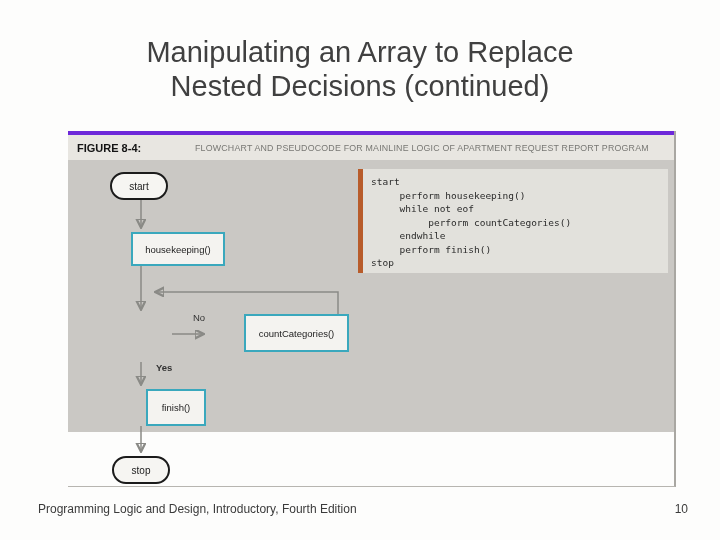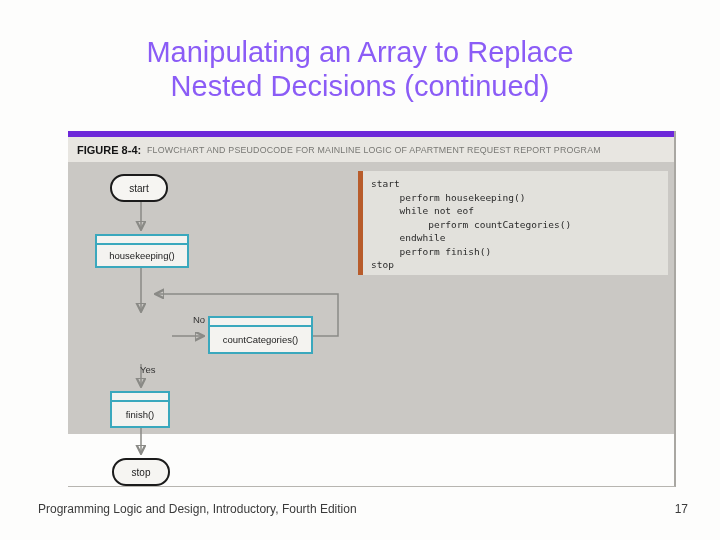--- a/index.html
+++ b/index.html
@@ -8,35 +8,35 @@
     background:#fdfdfc;
     font-family:"Liberation Sans", sans-serif;
   }
   .slide{position:absolute;inset:0;}
 
   
   .title{
     position:absolute;top:36px;left:0;right:0;
     text-align:center;
     font-size:29px;line-height:1.16;font-weight:400;
-    color:#8b5cf6;white-space:pre-line;
+    color:#404040;white-space:pre-line;
   }
 
   
   .figure{
     position:absolute;left:68px;top:131px;width:608px;height:356px;
     border-right:2px solid #a9a7a2;
     border-bottom:1px solid #b7b5b0;
     box-sizing:border-box;
   }
   .caption{
     height:25px;background:var(--caption-bg,#e8e6e1);
-    border-top:6px solid #6d28d9;
+    border-top:4px solid #6d28d9;
     display:flex;align-items:center;
-    padding-left:9px;white-space:nowrap;overflow:hidden;
+    padding-left:9px;white-space:nowrap;overflow:hidden;gap:48px;
   }
   .fig-label{font-weight:bold;font-size:11px;color:#141414;margin-right:6px;}
   .fig-title{font-size:9px;color:#787874;letter-spacing:.2px;transform:scaleX(.98);transform-origin:left;}
 
   .fig-body{
     position:relative;height:272px;background:var(--figure-body,#cac8c4);
   }
 
   
   svg.connectors{position:absolute;left:0;top:0;pointer-events:none;}
@@ -51,21 +51,21 @@
     font-size:10px;color:#222;
   }
   .terminal.start{left:42px;top:12px;width:58px;height:28px;}
   .terminal.stop{left:44px;top:296px;width:58px;height:28px;}
 
   
   .process{
     position:absolute;box-sizing:border-box;
     border:2px solid var(--teal,#3aa8bd);
     background:#f4f3f0;
-    display:flex;flex-direction:column;
+    display:flex;flex-direction:row;margin-left:36px;
   }
   .process .band{height:7px;border-bottom:2px solid var(--teal,#3aa8bd);flex:0 0 auto;}
   .process .ptext{
     flex:1;display:flex;align-items:center;justify-content:center;
     font-size:9.5px;color:#222;
   }
   .process.housekeeping{left:27px;top:72px;width:94px;height:34px;}
   .process.count{left:140px;top:154px;width:105px;height:38px;}
   .process.finish{left:42px;top:229px;width:60px;height:37px;}
 
@@ -77,21 +77,21 @@
     border:2px solid var(--diamond-orange,#be6238);
     border-radius:6px;background:#f7f3ef;
   }
   .dtext{
     position:absolute;inset:0;display:flex;align-items:center;justify-content:center;
     font-size:9.5px;color:#222;
   }
 
   .lbl{position:absolute;font-size:9.5px;color:#333;}
   .lbl.no{left:109px;top:152px;margin-left:16px;}
-  .lbl.yes{left:72px;top:202px;}
+  .lbl.yes{left:88px;top:202px;font-weight:bold;}
 
   
   .pseudocode{
     position:absolute;left:290px;top:9px;width:310px;height:104px;
     background:var(--panel-bg,#e2e1dc);
   }
   .accent-bar{
     position:absolute;left:0;top:0;bottom:0;width:5px;
     background:var(--accent-bar,#b85c2b);
   }
@@ -174,16 +174,16 @@
      endwhile
      perform finish()
 stop</pre>
       </div>
 
     </div>
   </div>
 
   <div class="footer">
     <span>Programming Logic and Design, Introductory, Fourth Edition</span>
-    <span class="pagenum">17</span>
+    <span class="pagenum">10</span>
   </div>
 
 </div>
 
 </body></html>

